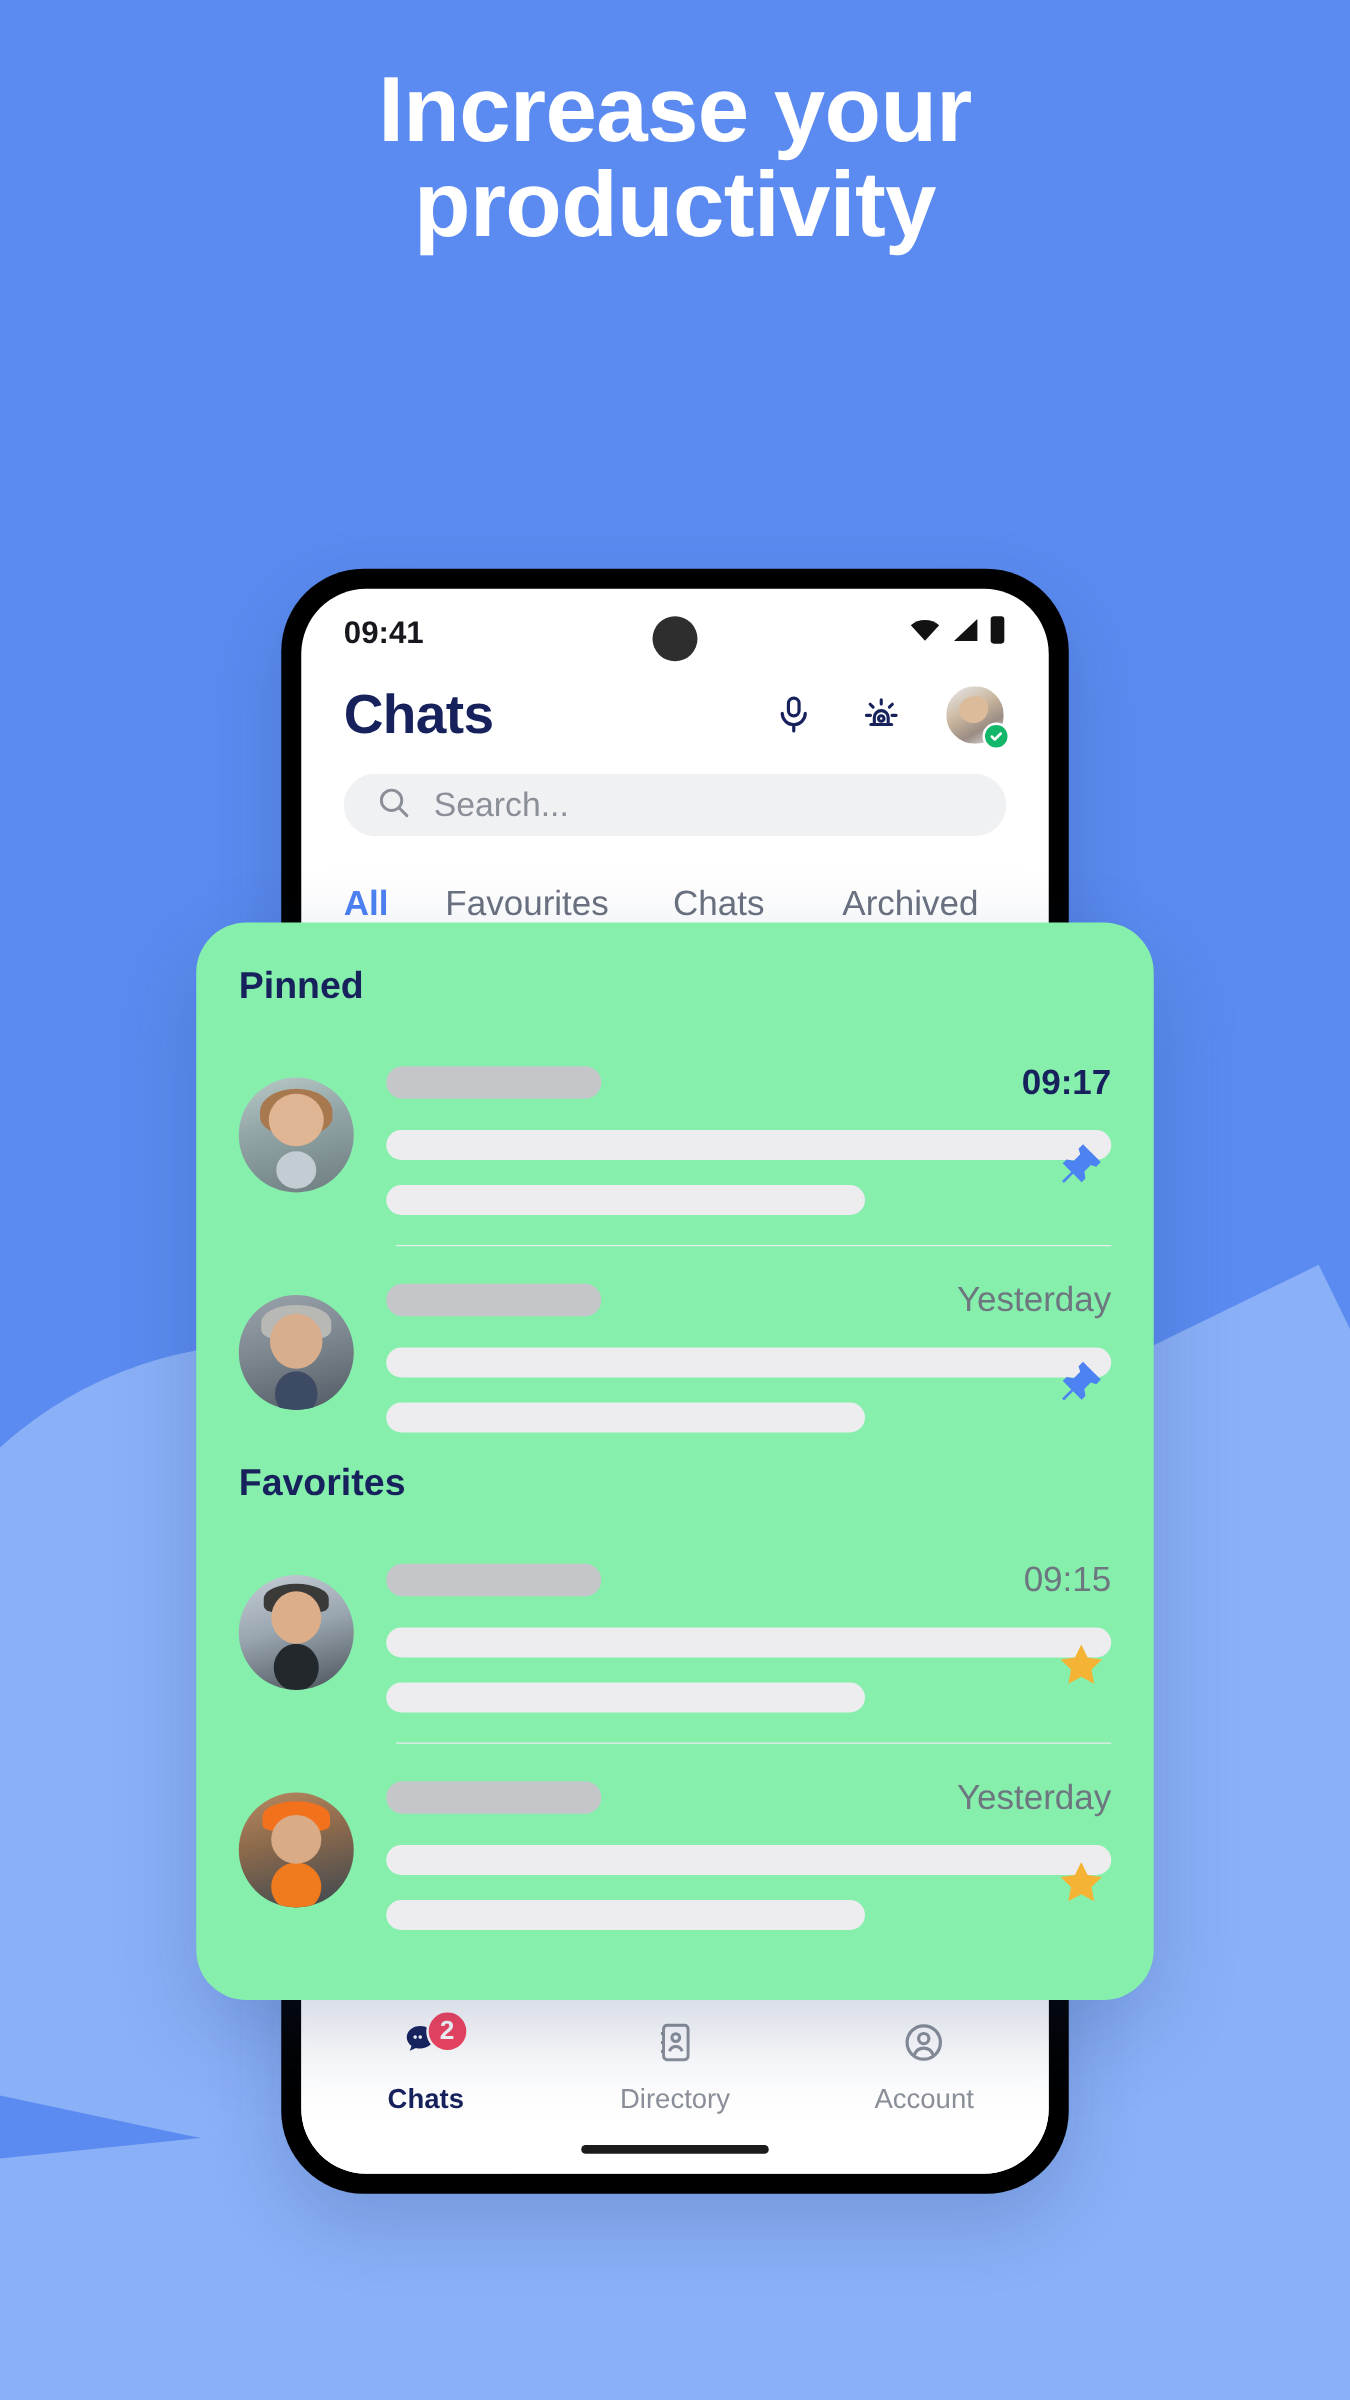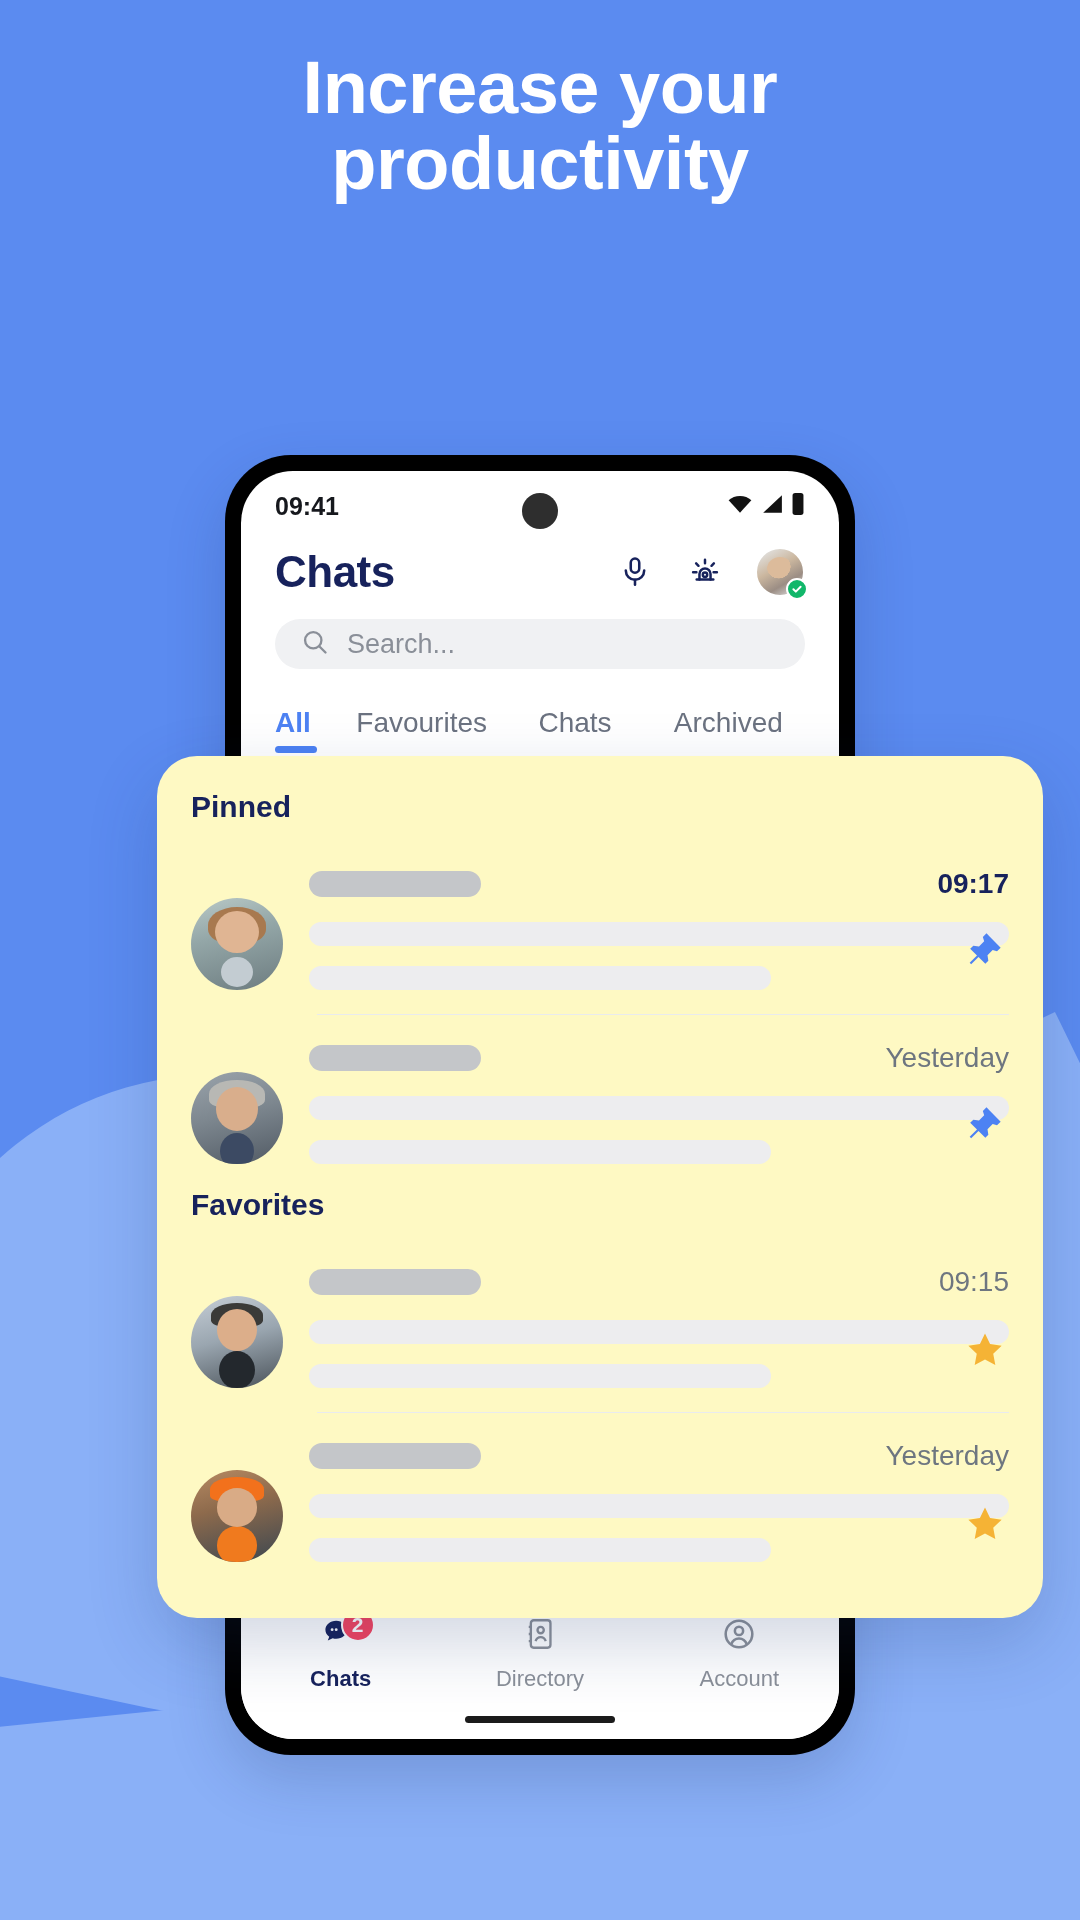--- a/index.html
+++ b/index.html
@@ -171,36 +171,36 @@
     border:2px solid #fff;
   }
   .home-indicator {
     position:absolute; left:50%; bottom:16px; transform:translateX(-50%);
     width:150px; height:7px; border-radius:4px; background:#1b1b1b;
   }
 
   
   .float-card {
     position:absolute;
-    left:157px; top:756px;
-    width:886px;
-    background:#fef9c3;
+    left:157px; top:738px;
+    width:766px;
+    background:#86efac;
     border-radius:40px;
     box-shadow:0 26px 70px rgba(25,50,110,.20);
     z-index:20;
     padding:34px 0 32px 0;
   }
   .section-title {
     font-size:30px; font-weight:700; color:#17225c;
     padding:0 34px; margin-bottom:16px;
   }
   .section-title.second { }
 
   .chat-row {
-    display:flex; align-items:flex-end;
+    display:flex; align-items:center;
     padding:22px 34px 24px 34px;
     gap:26px;
     position:relative;
   }
   .chat-row.divided::before {
     content:""; position:absolute;
     left:160px; right:34px; top:0;
     height:1px; background:#e9ebee;
   }
   .row-avatar {

